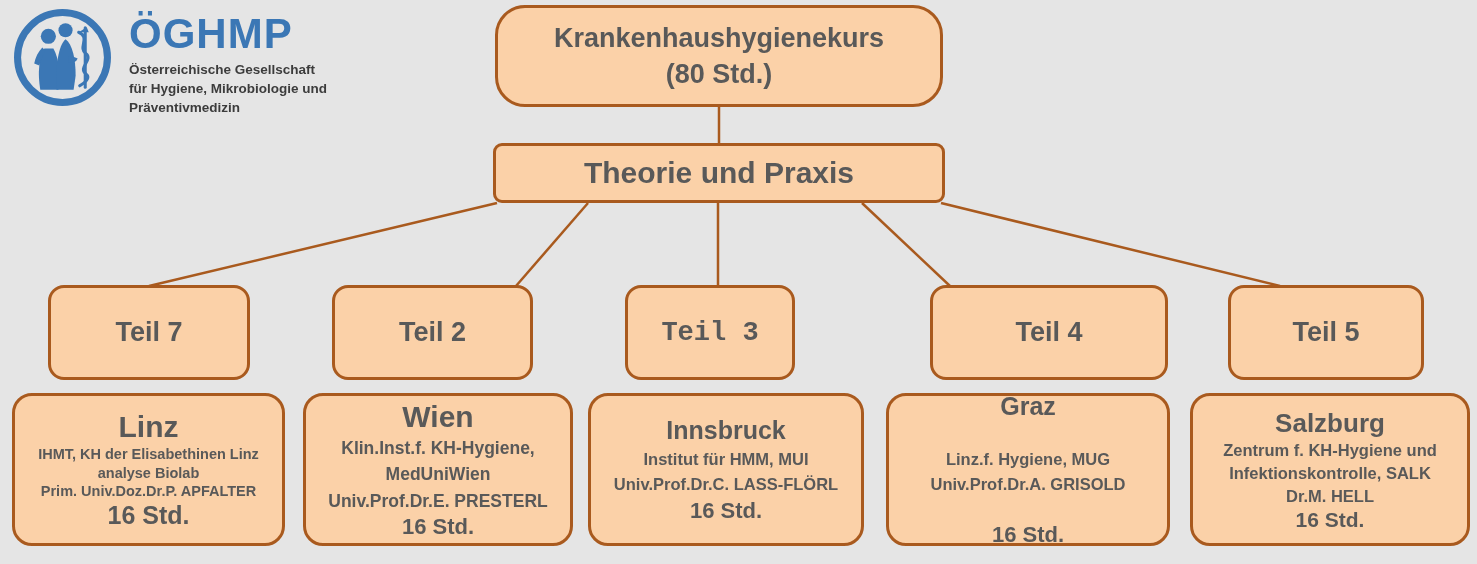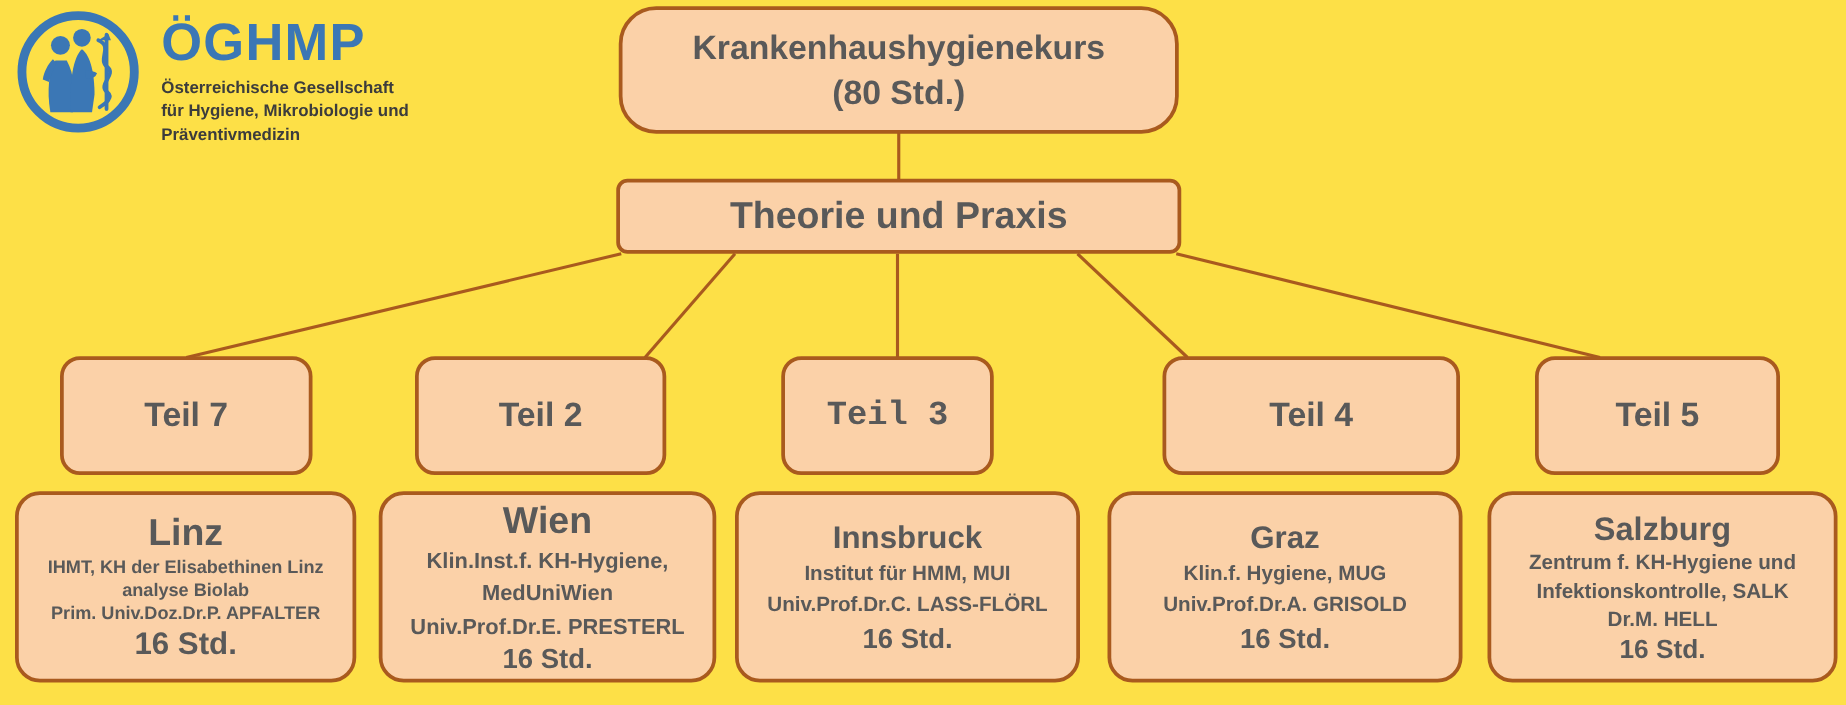--- a/index.html
+++ b/index.html
@@ -7,21 +7,21 @@
     --box-border:#A95A1E;
     --text-dark:#595959;
     --logo-blue:#3B77B5;
     --subtitle-gray:#3C3C3C;
   }
   html,body{margin:0;padding:0;background:#ffffff;}
   body{font-family:"Liberation Sans", sans-serif;}
   .canvas{
     position:relative;
     width:1477px;height:564px;
-    background:#fde047;
+    background:#e5e5e5;
     overflow:hidden;
   }
   .connectors{
     position:absolute;left:0;top:0;width:1477px;height:564px;
     pointer-events:none;
   }
   .node{
     position:absolute;
     background:var(--box-fill);
     border:3px solid var(--box-border);
@@ -37,21 +37,21 @@
   .teil{top:285px;height:95px;border-radius:16px;font-size:27px;}
   .t0{left:48px;width:202px;}
   .t1{left:332px;width:201px;}
   .t2{left:625px;width:170px;font-family:Liberation Mono, monospace;}
   .t3{left:930px;width:238px;}
   .t4{left:1228px;width:196px;}
   .detail{top:393px;height:153px;border-radius:20px;padding:4px 6px;}
   .d0{left:12px;width:273px;}
   .d1{left:303px;width:270px;}
   .d2{left:588px;width:276px;}
-  .d3{left:886px;width:284px;}
+  .d3{left:886px;width:284px;gap:24px;}
   .d4{left:1190px;width:280px;}
   .city{font-weight:bold;}
   .d0 .city,.d1 .city{font-size:30px;line-height:1.2;}
   .d2 .city,.d3 .city{font-size:25px;line-height:1.35;}
   .d4 .city{font-size:26px;line-height:1.25;}
   .lines{font-weight:bold;}
   .d0 .lines{font-size:14.5px;line-height:1.3;}
   .d1 .lines{font-size:17.5px;line-height:1.5;}
   .d2 .lines{font-size:16.5px;line-height:1.5;}
   .d3 .lines{font-size:16.5px;line-height:1.5;}
@@ -155,21 +155,21 @@
     <div class="lines">
         <div>Institut für HMM, MUI</div>
         <div>Univ.Prof.Dr.C. LASS-FLÖRL</div>
       </div>
     <div class="hours">16 Std.</div>
   </div>
 
   <div class="node detail d3">
     <div class="city">Graz</div>
     <div class="lines">
-        <div>Klin.f. Hygiene, MUG</div>
+        <div>Linz.f. Hygiene, MUG</div>
         <div>Univ.Prof.Dr.A. GRISOLD</div>
       </div>
     <div class="hours">16 Std.</div>
   </div>
 
   <div class="node detail d4">
     <div class="city">Salzburg</div>
     <div class="lines">
         <div>Zentrum f. KH-Hygiene und</div>
         <div>Infektionskontrolle, SALK</div>

